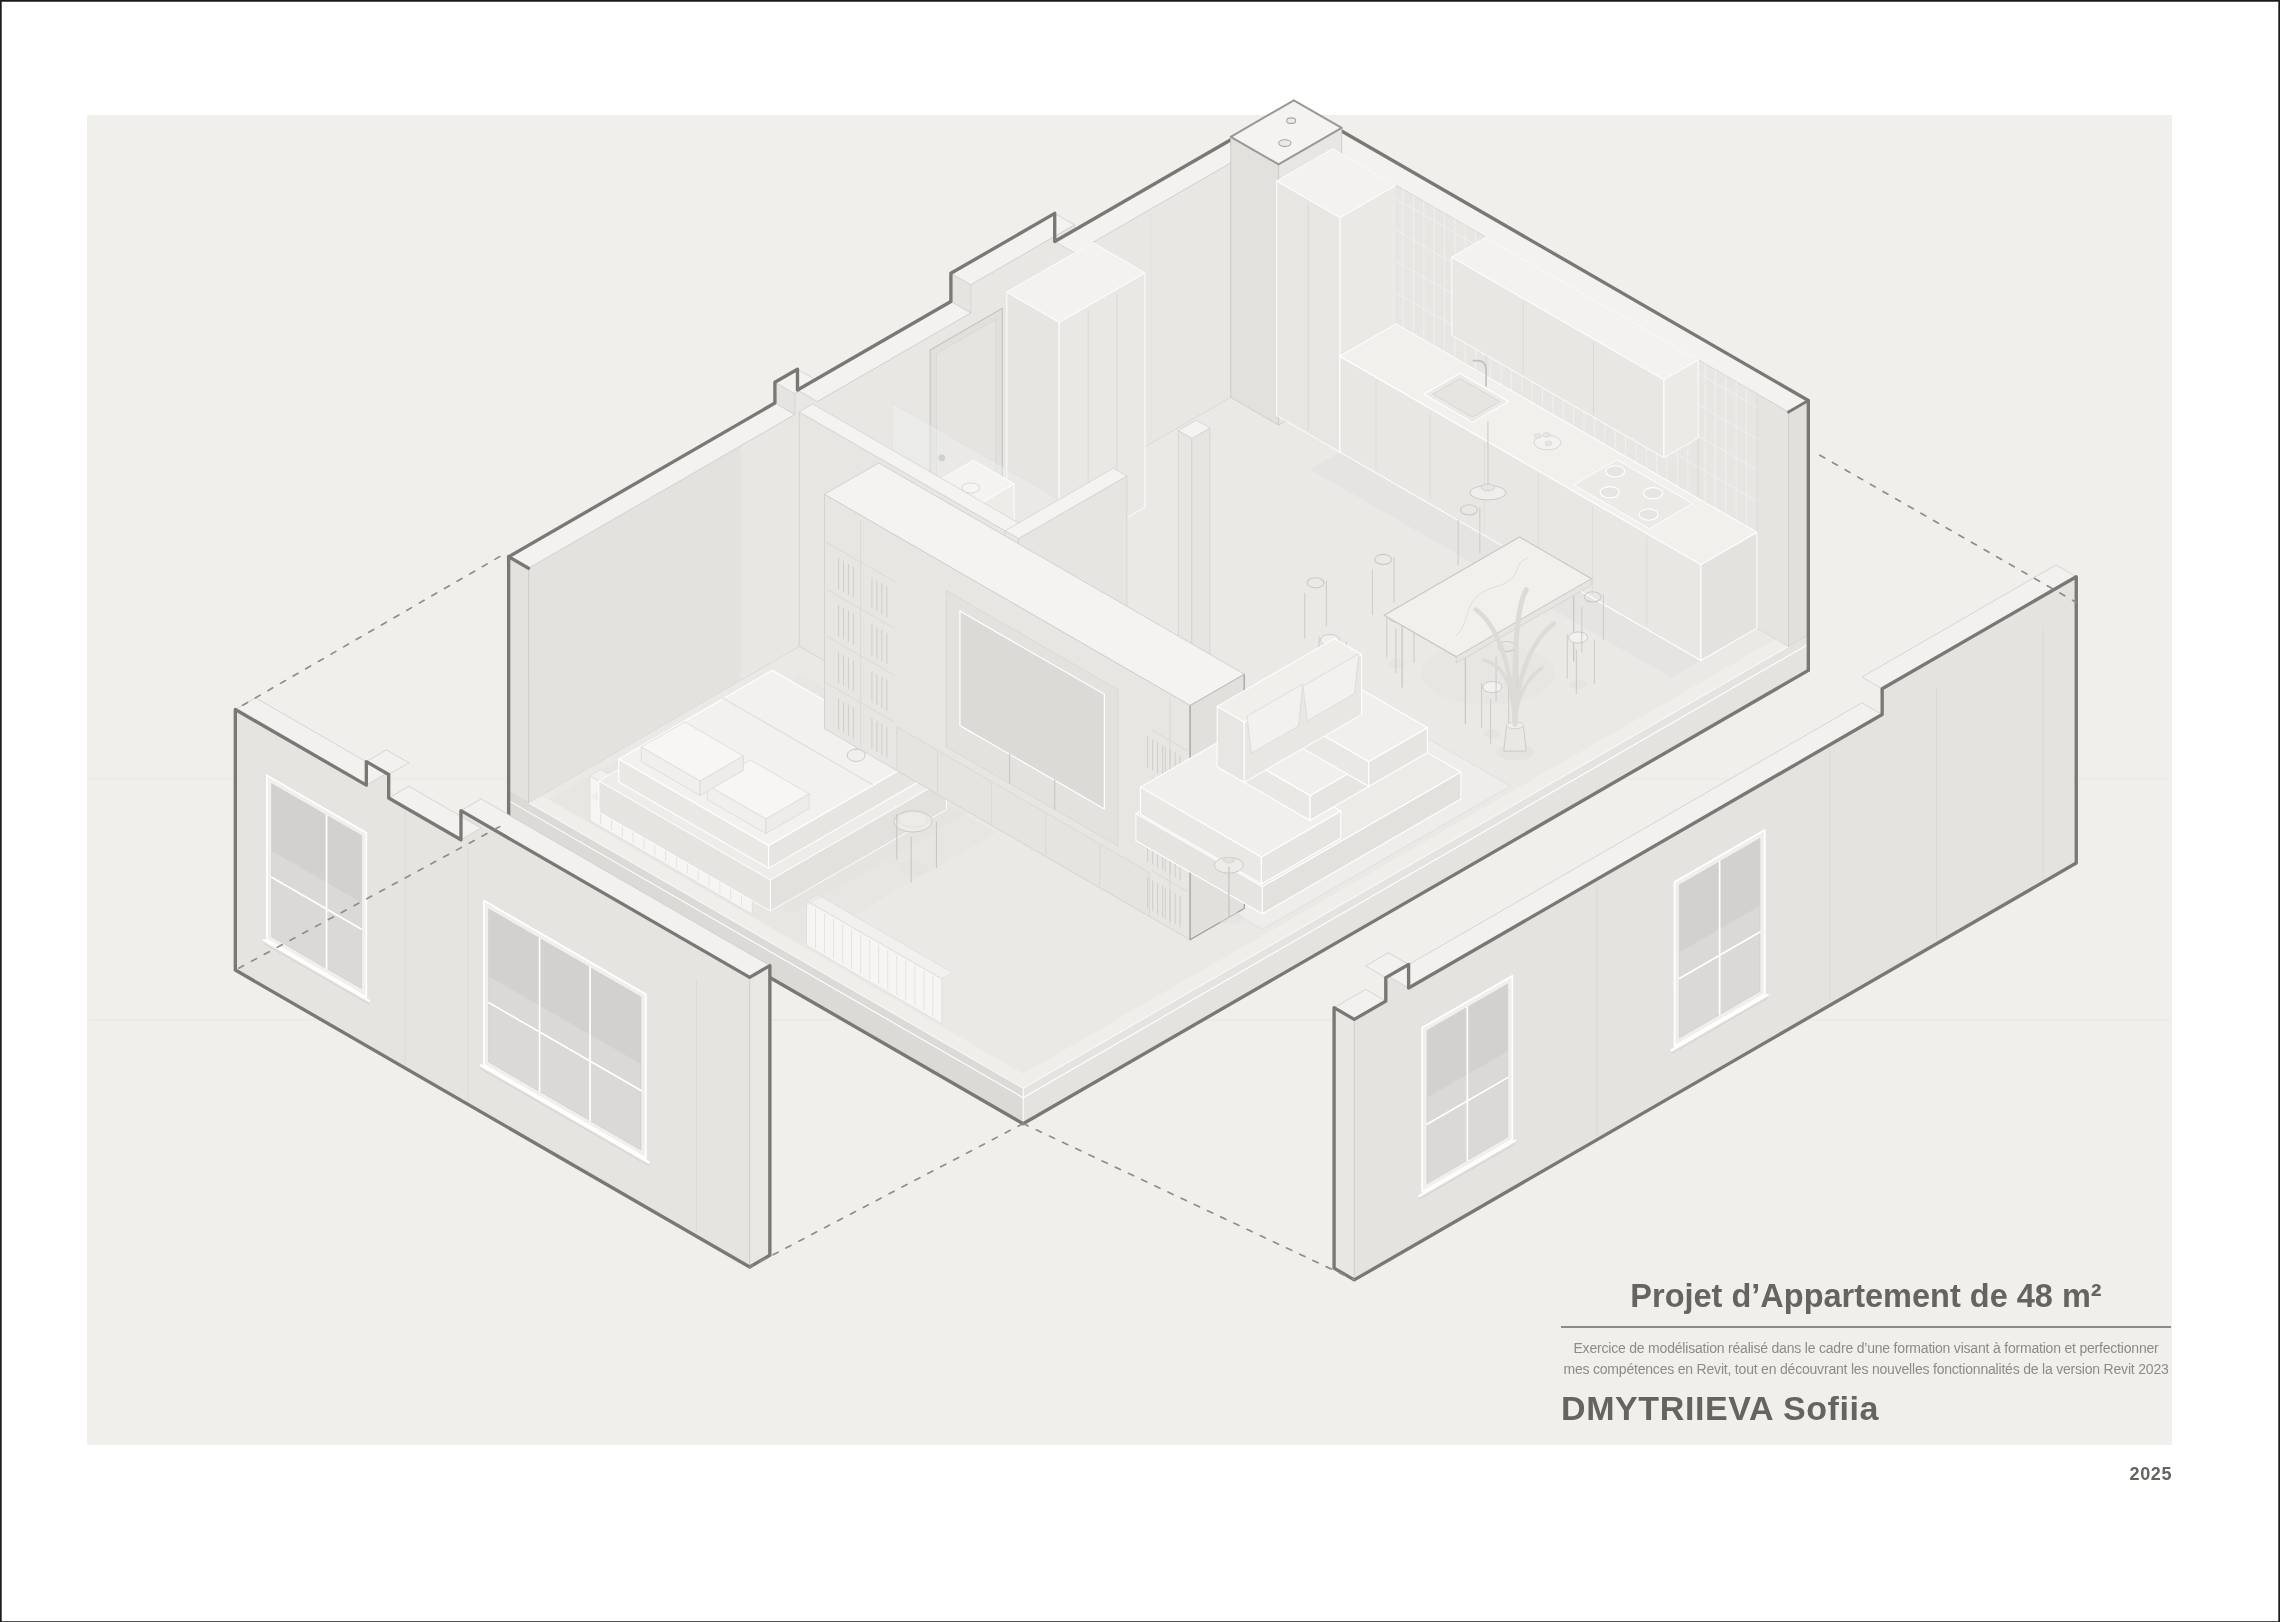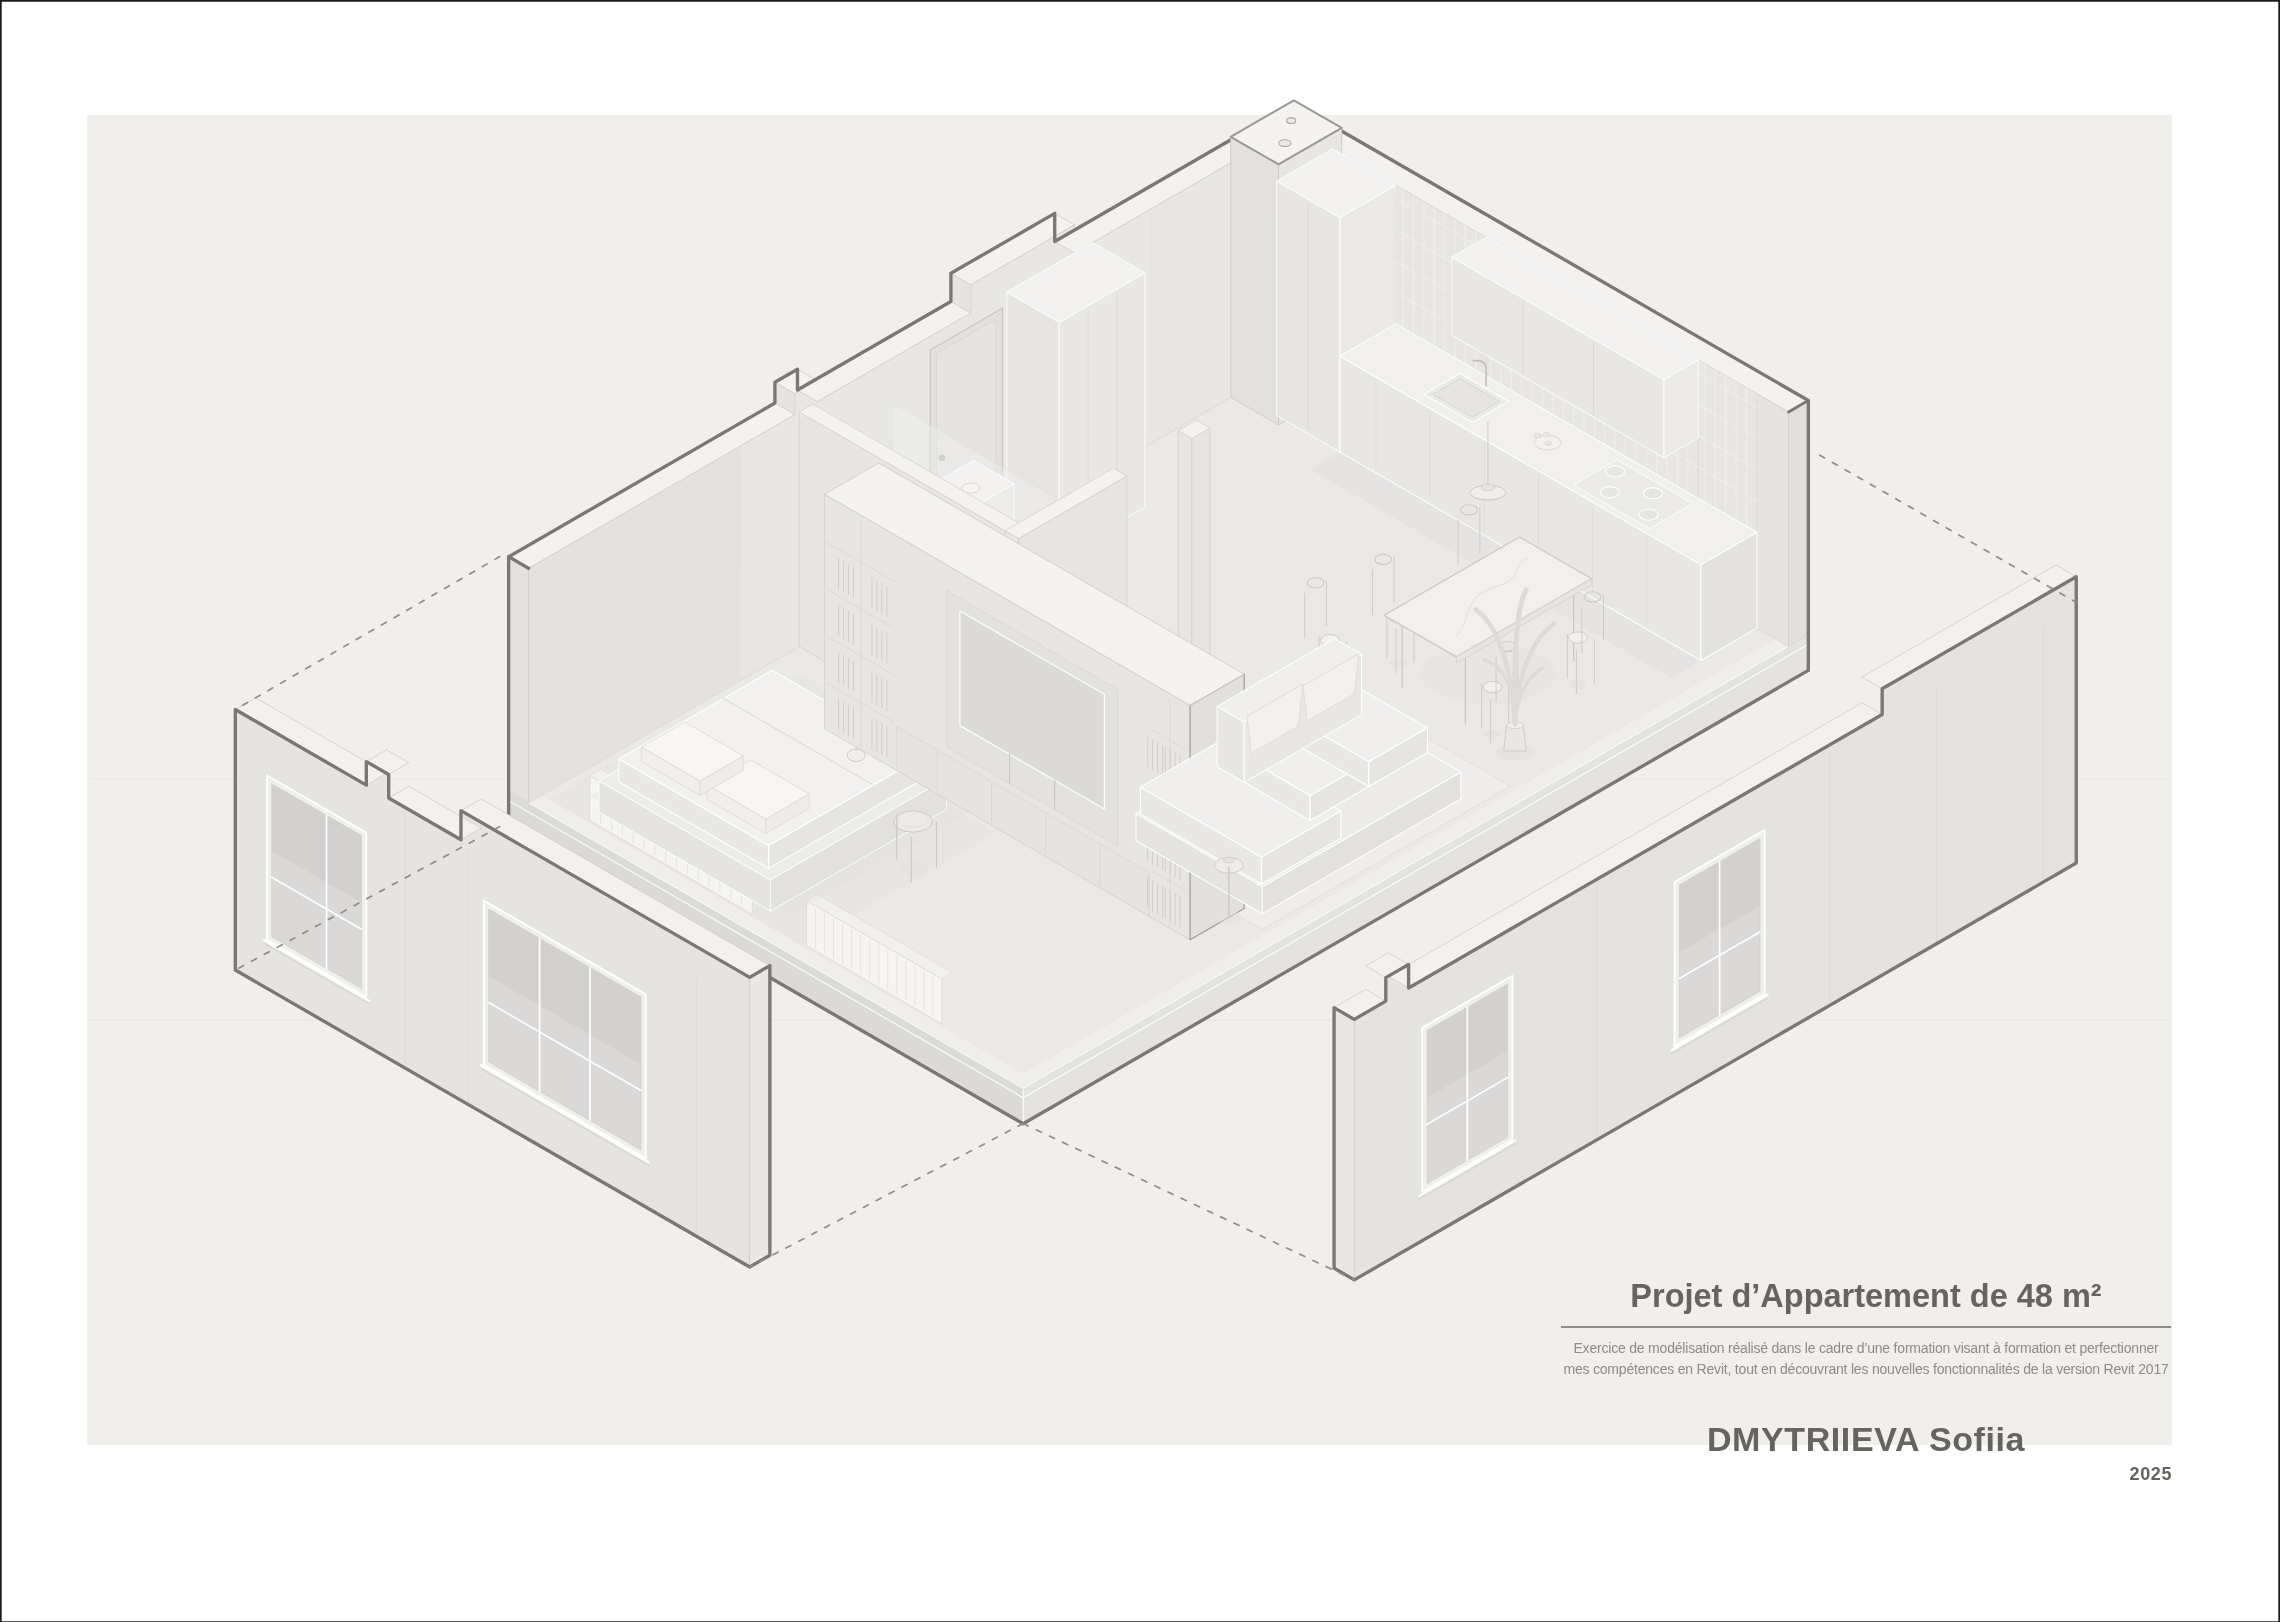--- a/index.html
+++ b/index.html
@@ -20,21 +20,21 @@
   .tb-title{
     font-weight:700;font-size:32.5px;line-height:1.1;text-align:center;
     color:var(--text-dark,#66645f);letter-spacing:0px;
   }
   .tb-rule{height:2.2px;background:#8d8b88;margin:11.2px 0 10px 0;}
   .tb-sub{
     font-weight:400;font-size:14px;line-height:1.5;text-align:center;
     color:var(--text-soft,#8d8b88);letter-spacing:-0.2px;white-space:nowrap;
   }
   .tb-author{
-    font-weight:700;font-size:34px;text-align:center;margin-top:40px;
+    font-weight:700;font-size:34px;text-align:left;margin-top:9px;
     color:var(--text-dark,#66645f);letter-spacing:0.6px;
   }
   .year{
     position:absolute;left:87px;top:1464px;width:2085px;text-align:right;
     font-weight:700;font-size:18px;color:var(--text-dark,#66645f);letter-spacing:0.6px;
   }
 </style>
 </head>
 <body>
 
@@ -498,20 +498,20 @@
           <line x1="3248.0" y1="812.0" x2="3706.0" y2="1075.0" stroke="#8f8d8a" stroke-width="3" stroke-dasharray="10 16" stroke-linecap="round"></line>
         </g>
       </g>
   </svg>
 
   <div class="titleblock">
     <div class="tb-title">Projet d’Appartement de 48 m²</div>
     <div class="tb-rule"></div>
     <div class="tb-sub">
       <span>Exercice de modélisation réalisé dans le cadre d’une formation visant à formation et perfectionner</span><br>
-      <span>mes compétences en Revit, tout en découvrant les nouvelles fonctionnalités de la version Revit 2017</span>
+      <span>mes compétences en Revit, tout en découvrant les nouvelles fonctionnalités de la version Revit 2023</span>
     </div>
     <div class="tb-author">DMYTRIIEVA Sofiia</div>
   </div>
 
   <div class="year">2025</div>
 </div>
 
 
 </body></html>

